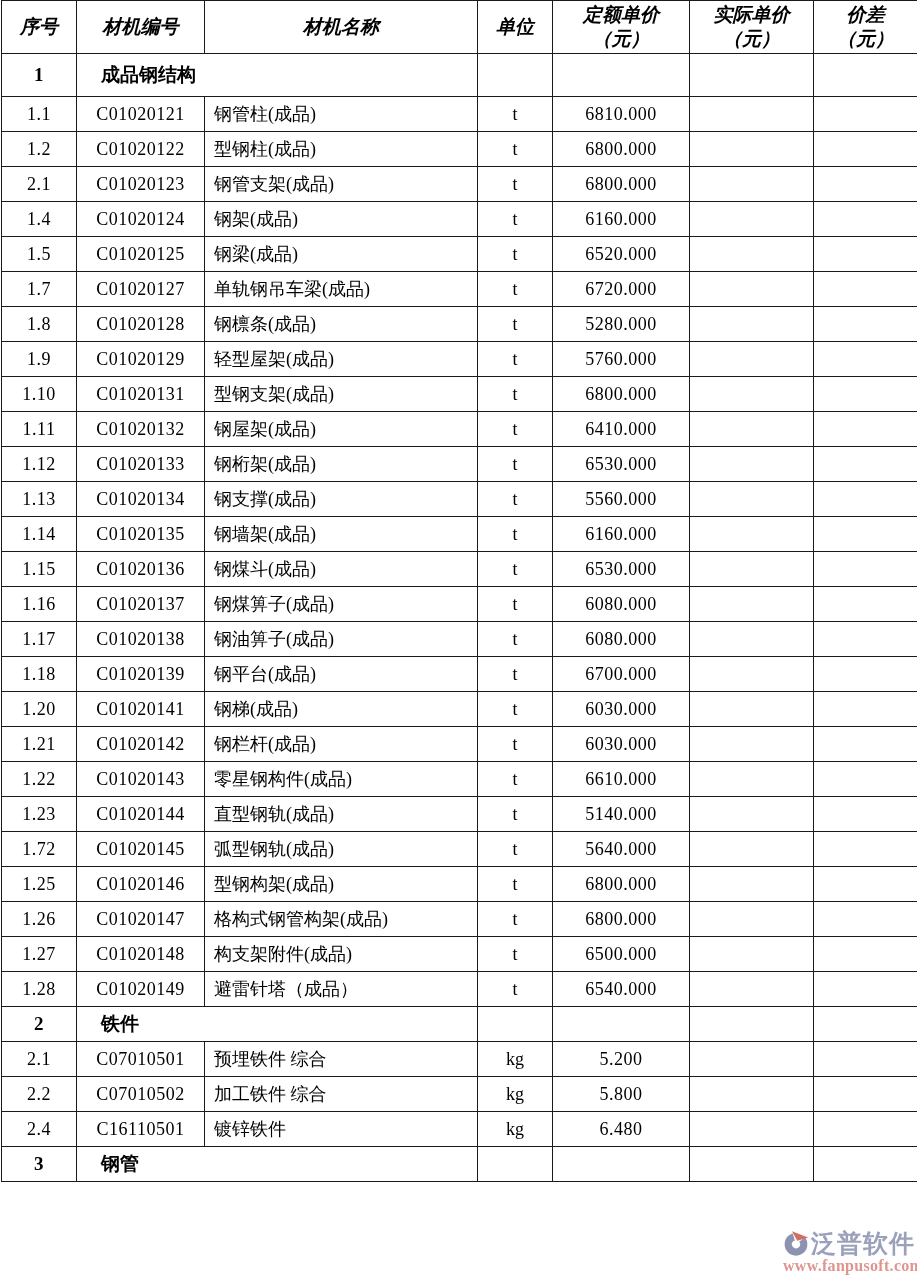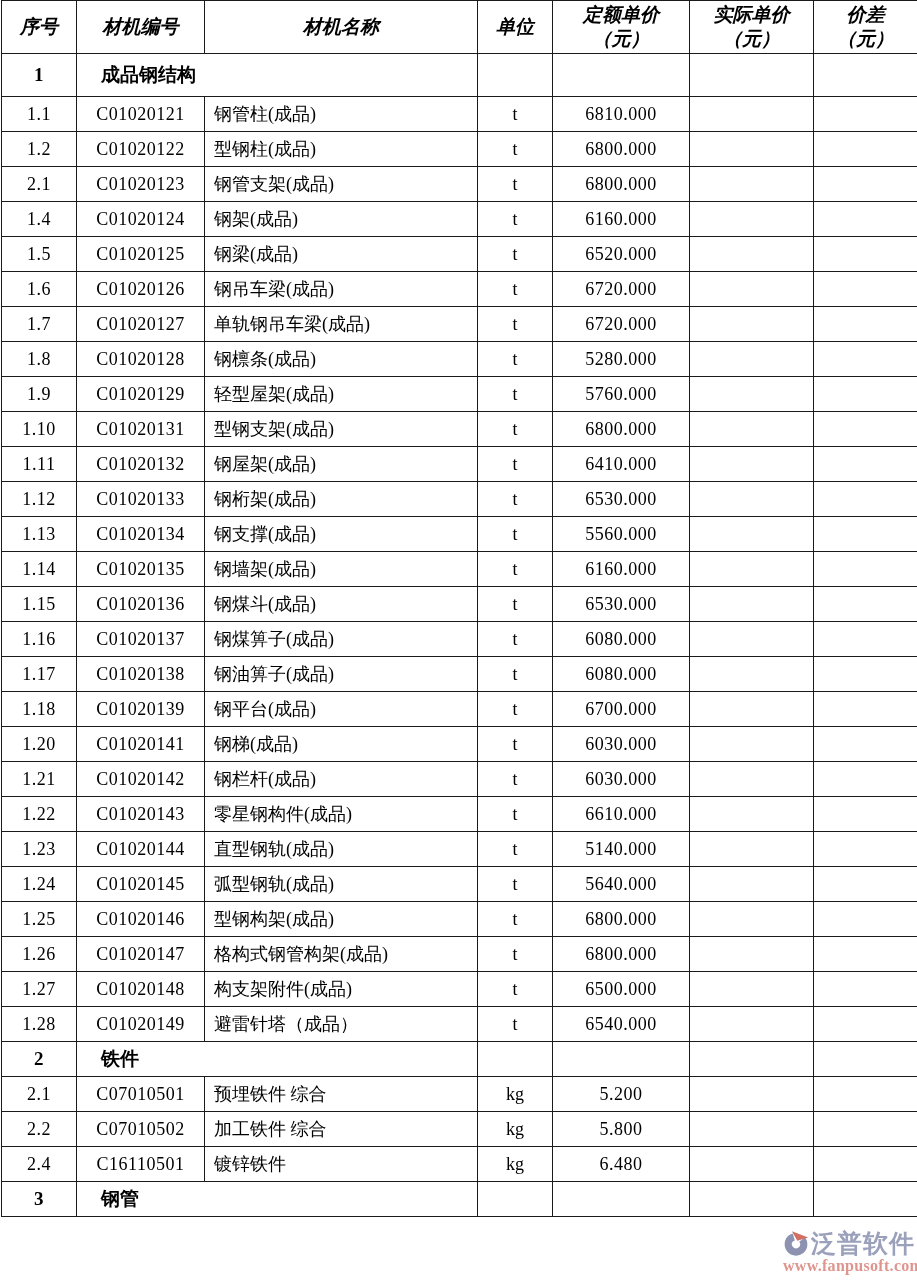--- a/index.html
+++ b/index.html
@@ -142,29 +142,20 @@
       <tr>
         <td class="c-seq">1.5</td>
         <td class="c-code">C01020125</td>
         <td class="c-name">钢梁(成品)</td>
         <td class="c-unit">t</td>
         <td class="c-num">6520.000</td>
         <td class="c-num"></td>
         <td class="c-num"></td>
       </tr>
       <tr>
-        <td class="c-seq">1.6</td>
-        <td class="c-code">C01020126</td>
-        <td class="c-name">钢吊车梁(成品)</td>
-        <td class="c-unit">t</td>
-        <td class="c-num">6720.000</td>
-        <td class="c-num"></td>
-        <td class="c-num"></td>
-      </tr>
-      <tr>
         <td class="c-seq">1.7</td>
         <td class="c-code">C01020127</td>
         <td class="c-name">单轨钢吊车梁(成品)</td>
         <td class="c-unit">t</td>
         <td class="c-num">6720.000</td>
         <td class="c-num"></td>
         <td class="c-num"></td>
       </tr>
       <tr>
         <td class="c-seq">1.8</td>
@@ -295,21 +286,21 @@
       <tr>
         <td class="c-seq">1.23</td>
         <td class="c-code">C01020144</td>
         <td class="c-name">直型钢轨(成品)</td>
         <td class="c-unit">t</td>
         <td class="c-num">5140.000</td>
         <td class="c-num"></td>
         <td class="c-num"></td>
       </tr>
       <tr>
-        <td class="c-seq">1.24</td>
+        <td class="c-seq">1.72</td>
         <td class="c-code">C01020145</td>
         <td class="c-name">弧型钢轨(成品)</td>
         <td class="c-unit">t</td>
         <td class="c-num">5640.000</td>
         <td class="c-num"></td>
         <td class="c-num"></td>
       </tr>
       <tr>
         <td class="c-seq">1.25</td>
         <td class="c-code">C01020146</td>

